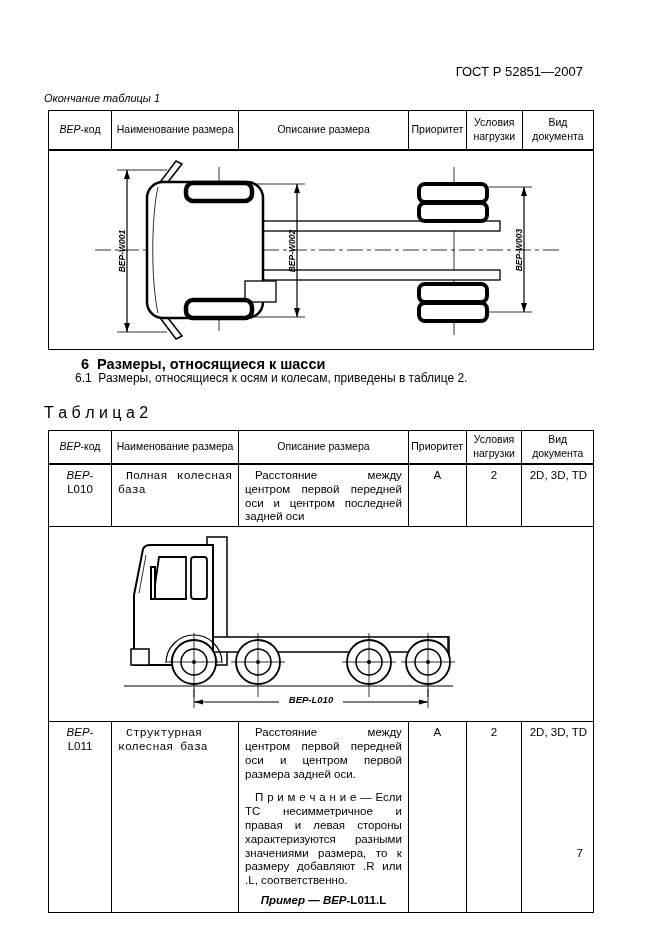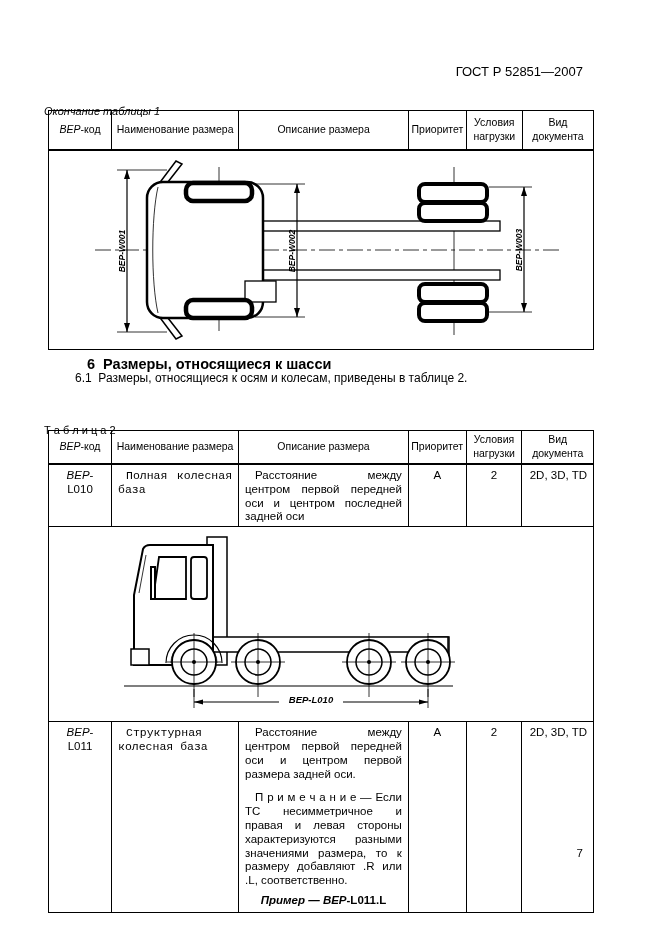--- a/index.html
+++ b/index.html
@@ -2,21 +2,21 @@
 <html><head>
 <meta charset="utf-8">
 <style>
   html,body { margin:0; padding:0; }
   body {
     width:661px; height:936px; background:#ffffff; color:#000;
     font-family:"Liberation Sans", sans-serif; position:relative; overflow:hidden;
   }
   .abs { position:absolute; }
   .doc-header { top:64px; left:48px; width:535px; text-align:right; font-weight:normal; font-size:13px; }
-  .caption1 { top:105px; left:44px; font-style:italic; font-size:11px; }
+  .caption1 { top:92px; left:44px; font-style:italic; font-size:11px; }
   .pagenum  { top:847px; left:48px; width:535px; text-align:right; font-size:11.5px; }
 
   table.gt { border-collapse:collapse; table-layout:fixed; border:1.5px solid #000; }
   .gt th, .gt td { border:1px solid #000; vertical-align:top; }
   .gt thead th {
     font-weight:normal; font-size:10.5px; text-align:center; vertical-align:middle;
     border-bottom:2px solid #000; line-height:1.3; padding:2px 2px;
   }
   .t1 { top:110px; left:48px; }
   .t1 thead th { height:34px; }
@@ -33,23 +33,23 @@
   .desc-cell { text-align:justify; padding-left:8px; padding-right:8px; }
   .desc-cell p.desc-p { margin:0; text-indent:10px; }
   .desc-cell p.note-p { margin:10px 0 0 0; text-indent:10px; }
   .desc-cell p.example-p { margin:6px 0 2px 0; text-align:center; font-weight:bold; font-style:italic; }
   .center-cell { text-align:center; }
   .doc-cell { text-align:right; white-space:nowrap; font-size:11px; }
   .r1 td { height:44px; }
   .r2 td { height:150px; }
   .it { font-style:italic; }
 
-  .sec-heading { top:356px; left:87px; font-size:14.5px; font-weight:bold; white-space:pre-wrap; }
+  .sec-heading { top:356px; left:81px; font-size:14.5px; font-weight:bold; white-space:pre-wrap; }
   .sec-par { top:371px; left:75px; font-size:12px; white-space:pre-wrap; }
-  .t2-cap { top:424px; left:44px; font-size:11px; }
+  .t2-cap { top:404px; left:44px; font-size:16px; }
 
   
   .ln   { stroke:#000; stroke-width:1.2; fill:none; }
   .thin { stroke:#000; stroke-width:0.8; fill:none; }
   .cl   { stroke:#000; stroke-width:0.8; fill:none; stroke-dasharray:16 4 4 4; }
   .wfill{ fill:#fff; stroke:#000; }
   .arr  { fill:#000; stroke:none; }
   .dlab { font:italic bold 8.5px "Liberation Sans", sans-serif; }
   .dlab2{ font:italic bold 9.5px "Liberation Sans", sans-serif; }
 </style>

